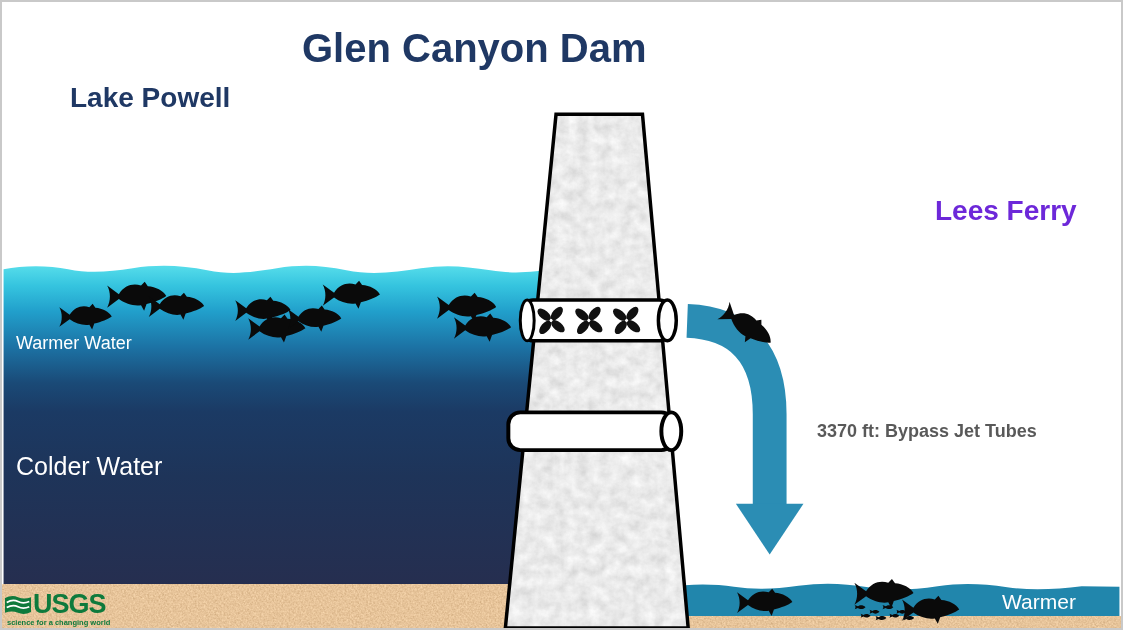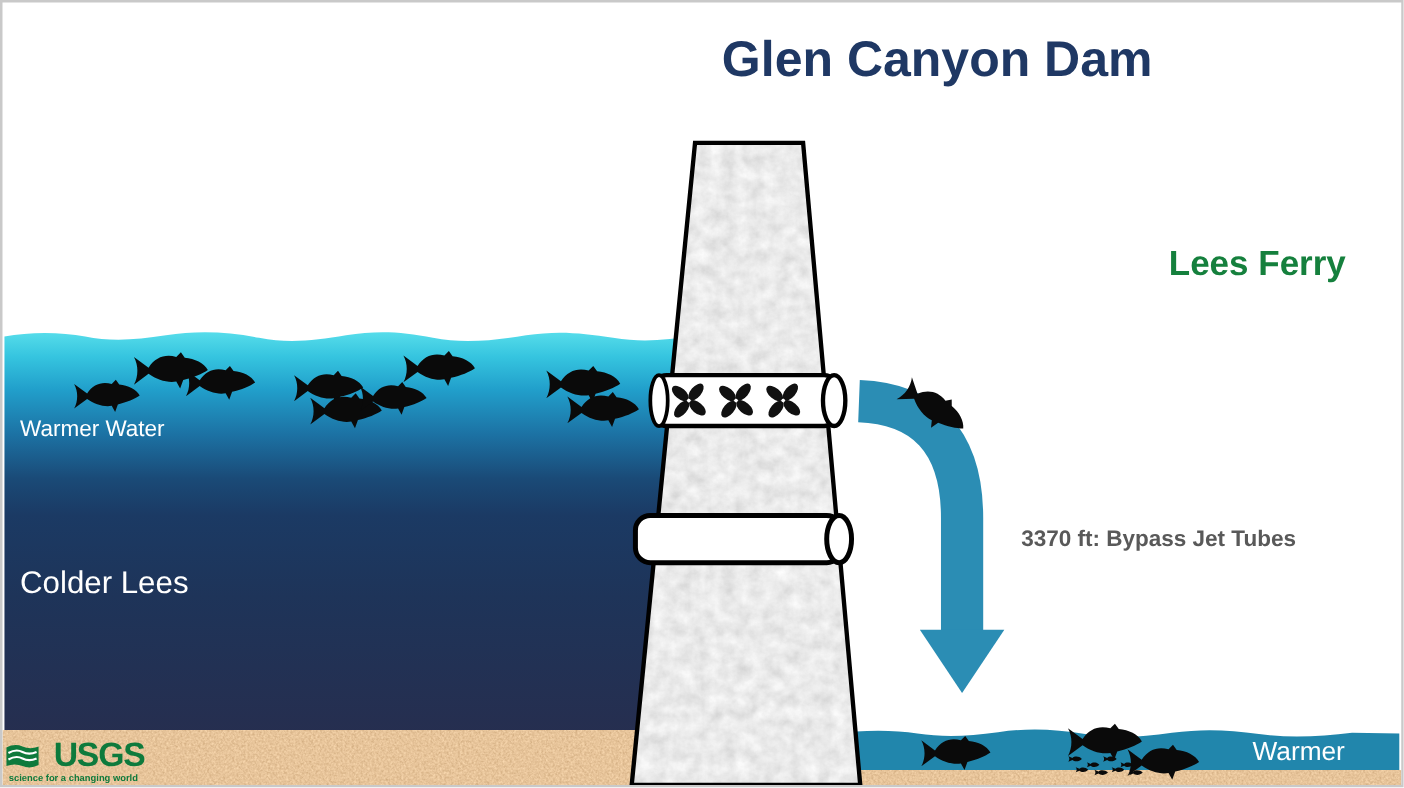--- a/index.html
+++ b/index.html
@@ -3,30 +3,30 @@
 <meta charset="utf-8">
 <style>
   html,body{margin:0;padding:0;background:#fff;}
   .canvas{
     position:relative;width:1123px;height:630px;box-sizing:border-box;
     background:#ffffff;border:2px solid #c9c9c9;overflow:hidden;
     font-family:"Liberation Sans", sans-serif;
   }
   .scene{position:absolute;left:0;top:0;width:100%;height:100%;}
   .txt{position:absolute;white-space:nowrap;}
-  .title{left:300px;top:24px;width:620px;text-align:right;font-size:40px;font-weight:700;color:#1F3864;}
+  .title{left:300px;top:24px;width:620px;text-align:left;font-size:40px;font-weight:700;color:#1F3864;}
   .lake{left:68px;top:80px;font-size:28px;font-weight:700;color:#1F3864;}
-  .ferry{left:933px;top:193px;font-size:28px;font-weight:700;color:#15803d;}
+  .ferry{left:933px;top:193px;font-size:28px;font-weight:700;color:#6d28d9;}
   .warmerwater{left:14px;top:331px;font-size:18px;color:#ffffff;}
   .colderwater{left:14px;top:450px;font-size:25px;color:#ffffff;}
   .penstocks{left:815px;top:306px;font-size:22px;font-weight:700;color:#595959;}
   .bypass{left:815px;top:419px;font-size:18px;font-weight:700;color:#595959;}
   .warmer{left:1000px;top:588px;font-size:21px;color:#ffffff;}
   .usgs{left:3px;top:589px;display:flex;flex-direction:column;line-height:1;}
-  .usgs-row{display:flex;align-items:center;gap:12px;}
+  .usgs-row{display:flex;align-items:center;gap:2px;}
   .usgs-acronym{font-size:27px;font-weight:800;letter-spacing:-1px;color:#0E7A3C;}
   .usgs-tagline{font-size:7.5px;font-weight:700;color:#0E7A3C;margin-top:1px;margin-left:2px;}
 </style>
 </head>
 <body>
 
 <div class="canvas">
 
   <svg class="scene" viewBox="0 0 1123 630" aria-hidden="true">
     <defs>
@@ -140,23 +140,24 @@
       <path d="M688,321 C740,323 771,352 771,415 L771,507" fill="none" stroke="#2B8DB4" stroke-width="34"></path>
       <polygon points="737,505 805,505 771,556" fill="#2B8DB4"></polygon>
     </g>
 
     <g transform="rotate(35 748 327)">
       <use href="#fish" x="718" y="312" width="60" height="30"></use>
     </g>
   </svg>
 
   <div class="txt title">Glen Canyon Dam</div>
+  <div class="txt lake">Lake Powell</div>
   <div class="txt ferry">Lees Ferry</div>
   <div class="txt warmerwater">Warmer Water</div>
-  <div class="txt colderwater">Colder Lees</div>
+  <div class="txt colderwater">Colder Water</div>
   <div class="txt bypass">3370 ft: Bypass Jet Tubes</div>
   <div class="txt warmer">Warmer</div>
 
   <div class="txt usgs">
     <div class="usgs-row">
       <svg width="26" height="22" viewBox="0 0 30 24" aria-hidden="true">
         <path d="M0,4 Q8,0 15,3 T30,3 L30,20 Q22,24 15,21 T0,21 Z" fill="#0E7A3C"></path>
         <path d="M2,9 Q9,5 15,8 T28,8" fill="none" stroke="#ffffff" stroke-width="2"></path>
         <path d="M2,15 Q9,11 15,14 T28,14" fill="none" stroke="#ffffff" stroke-width="2"></path>
       </svg>

